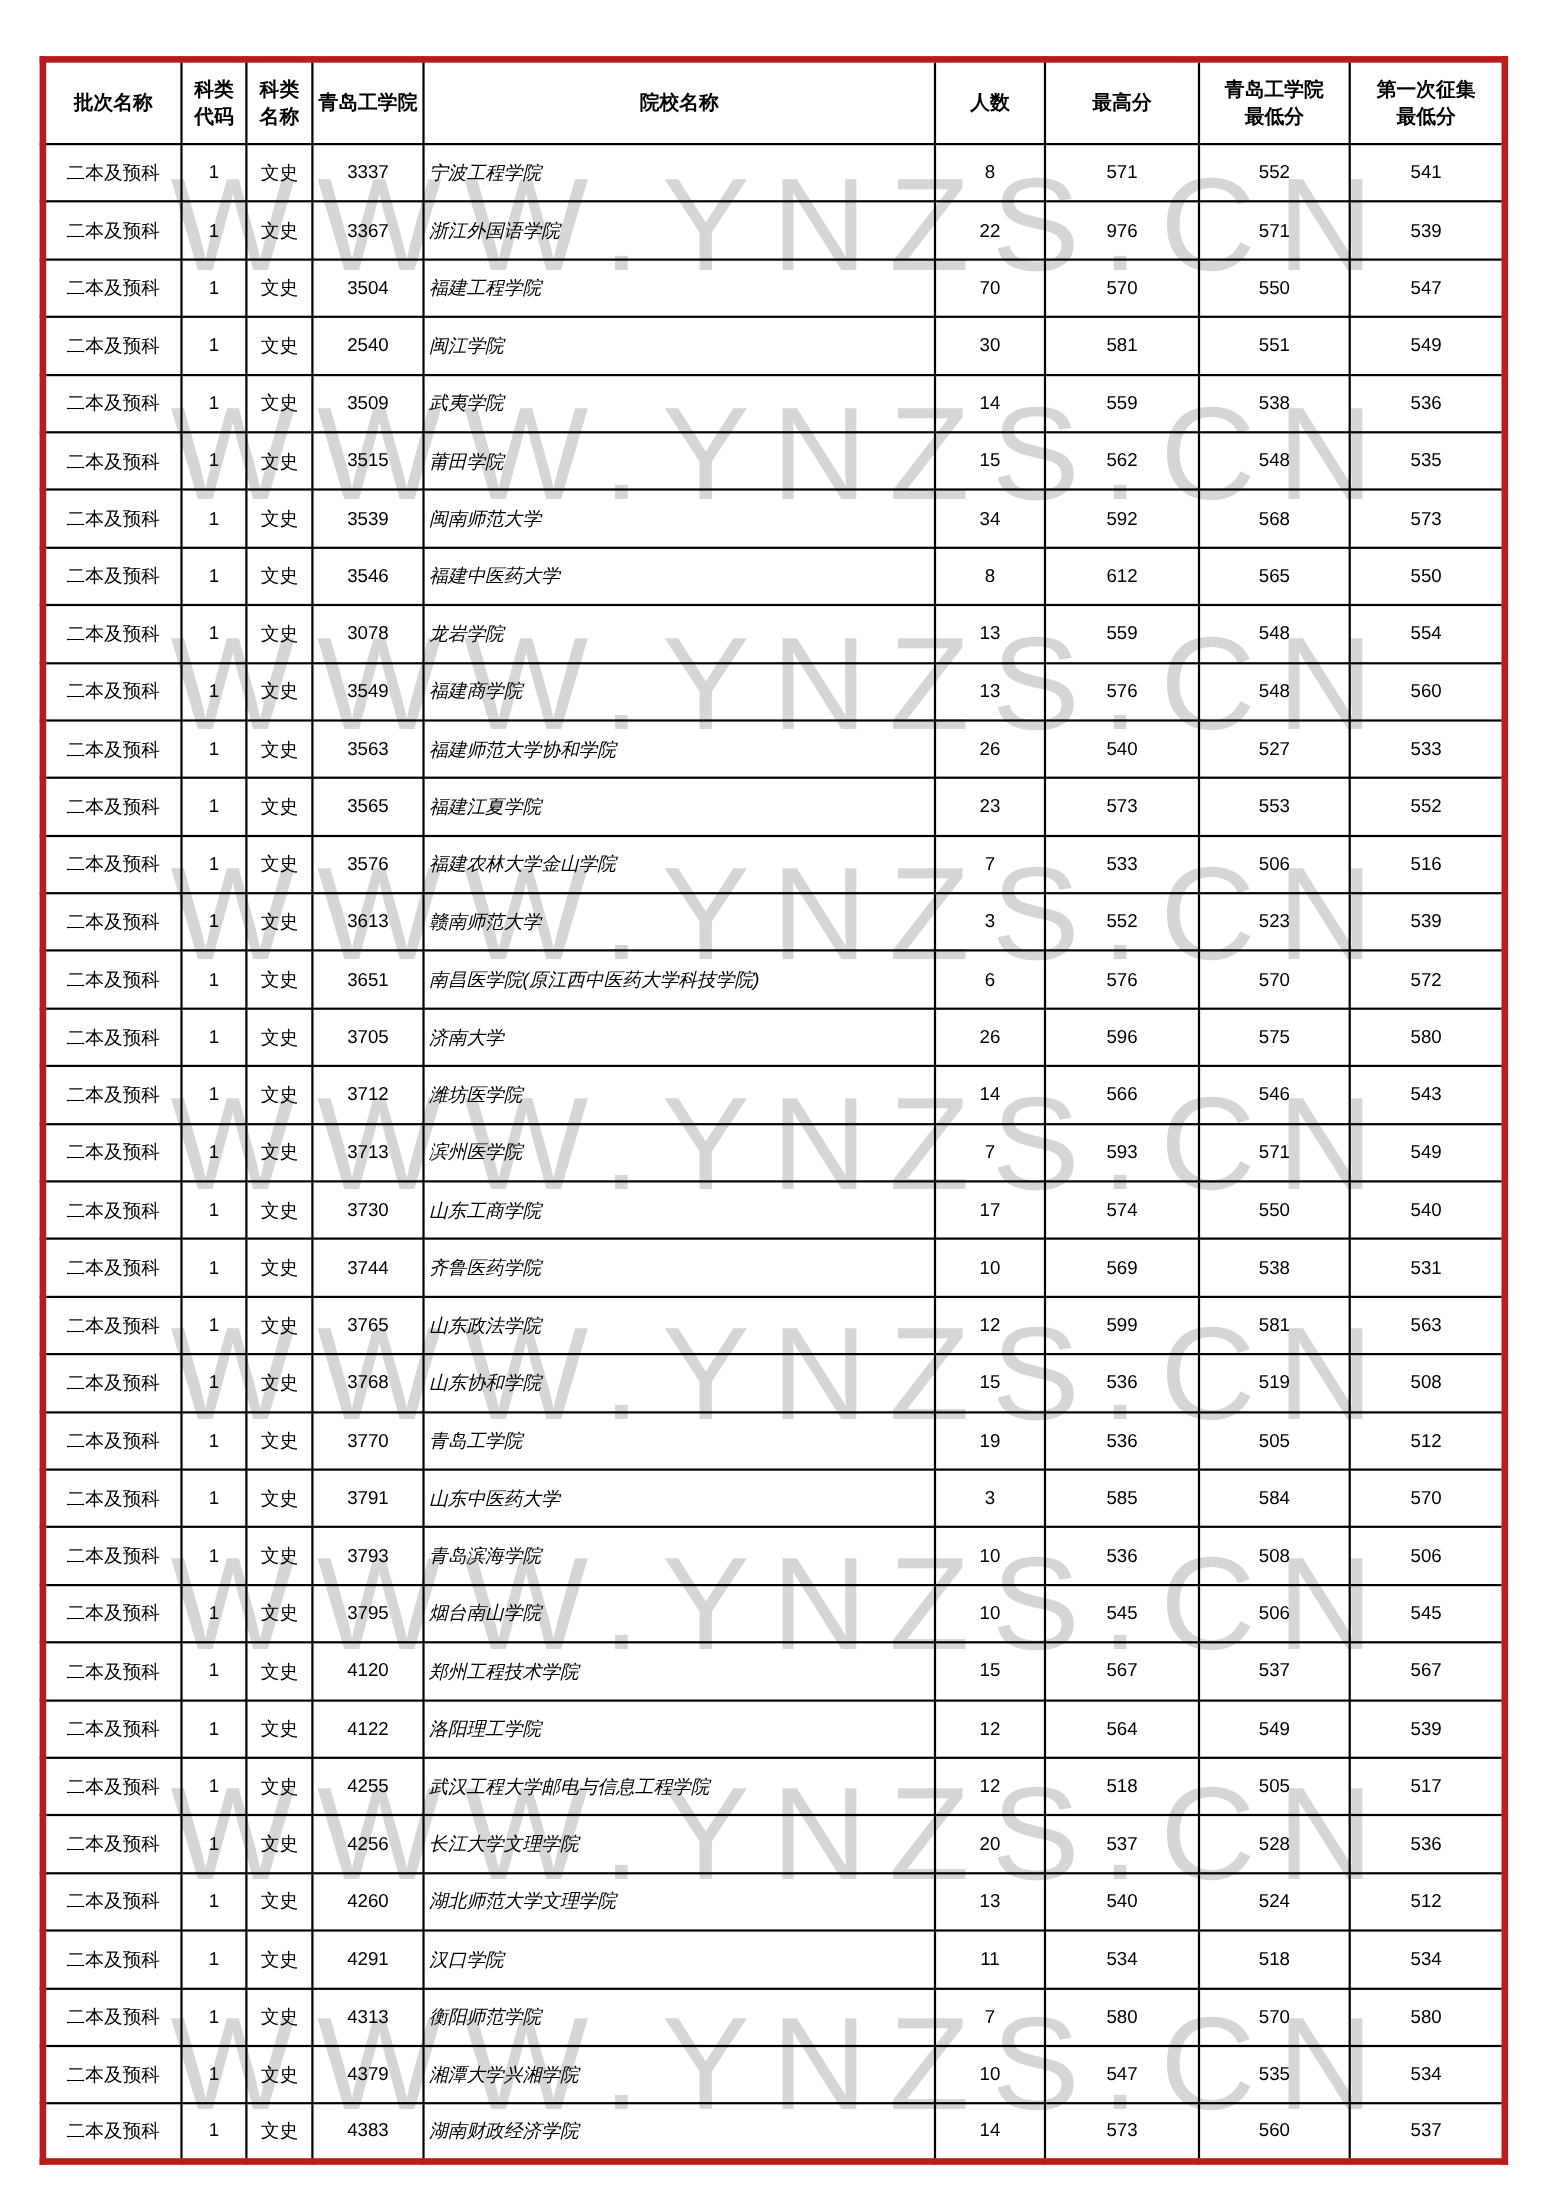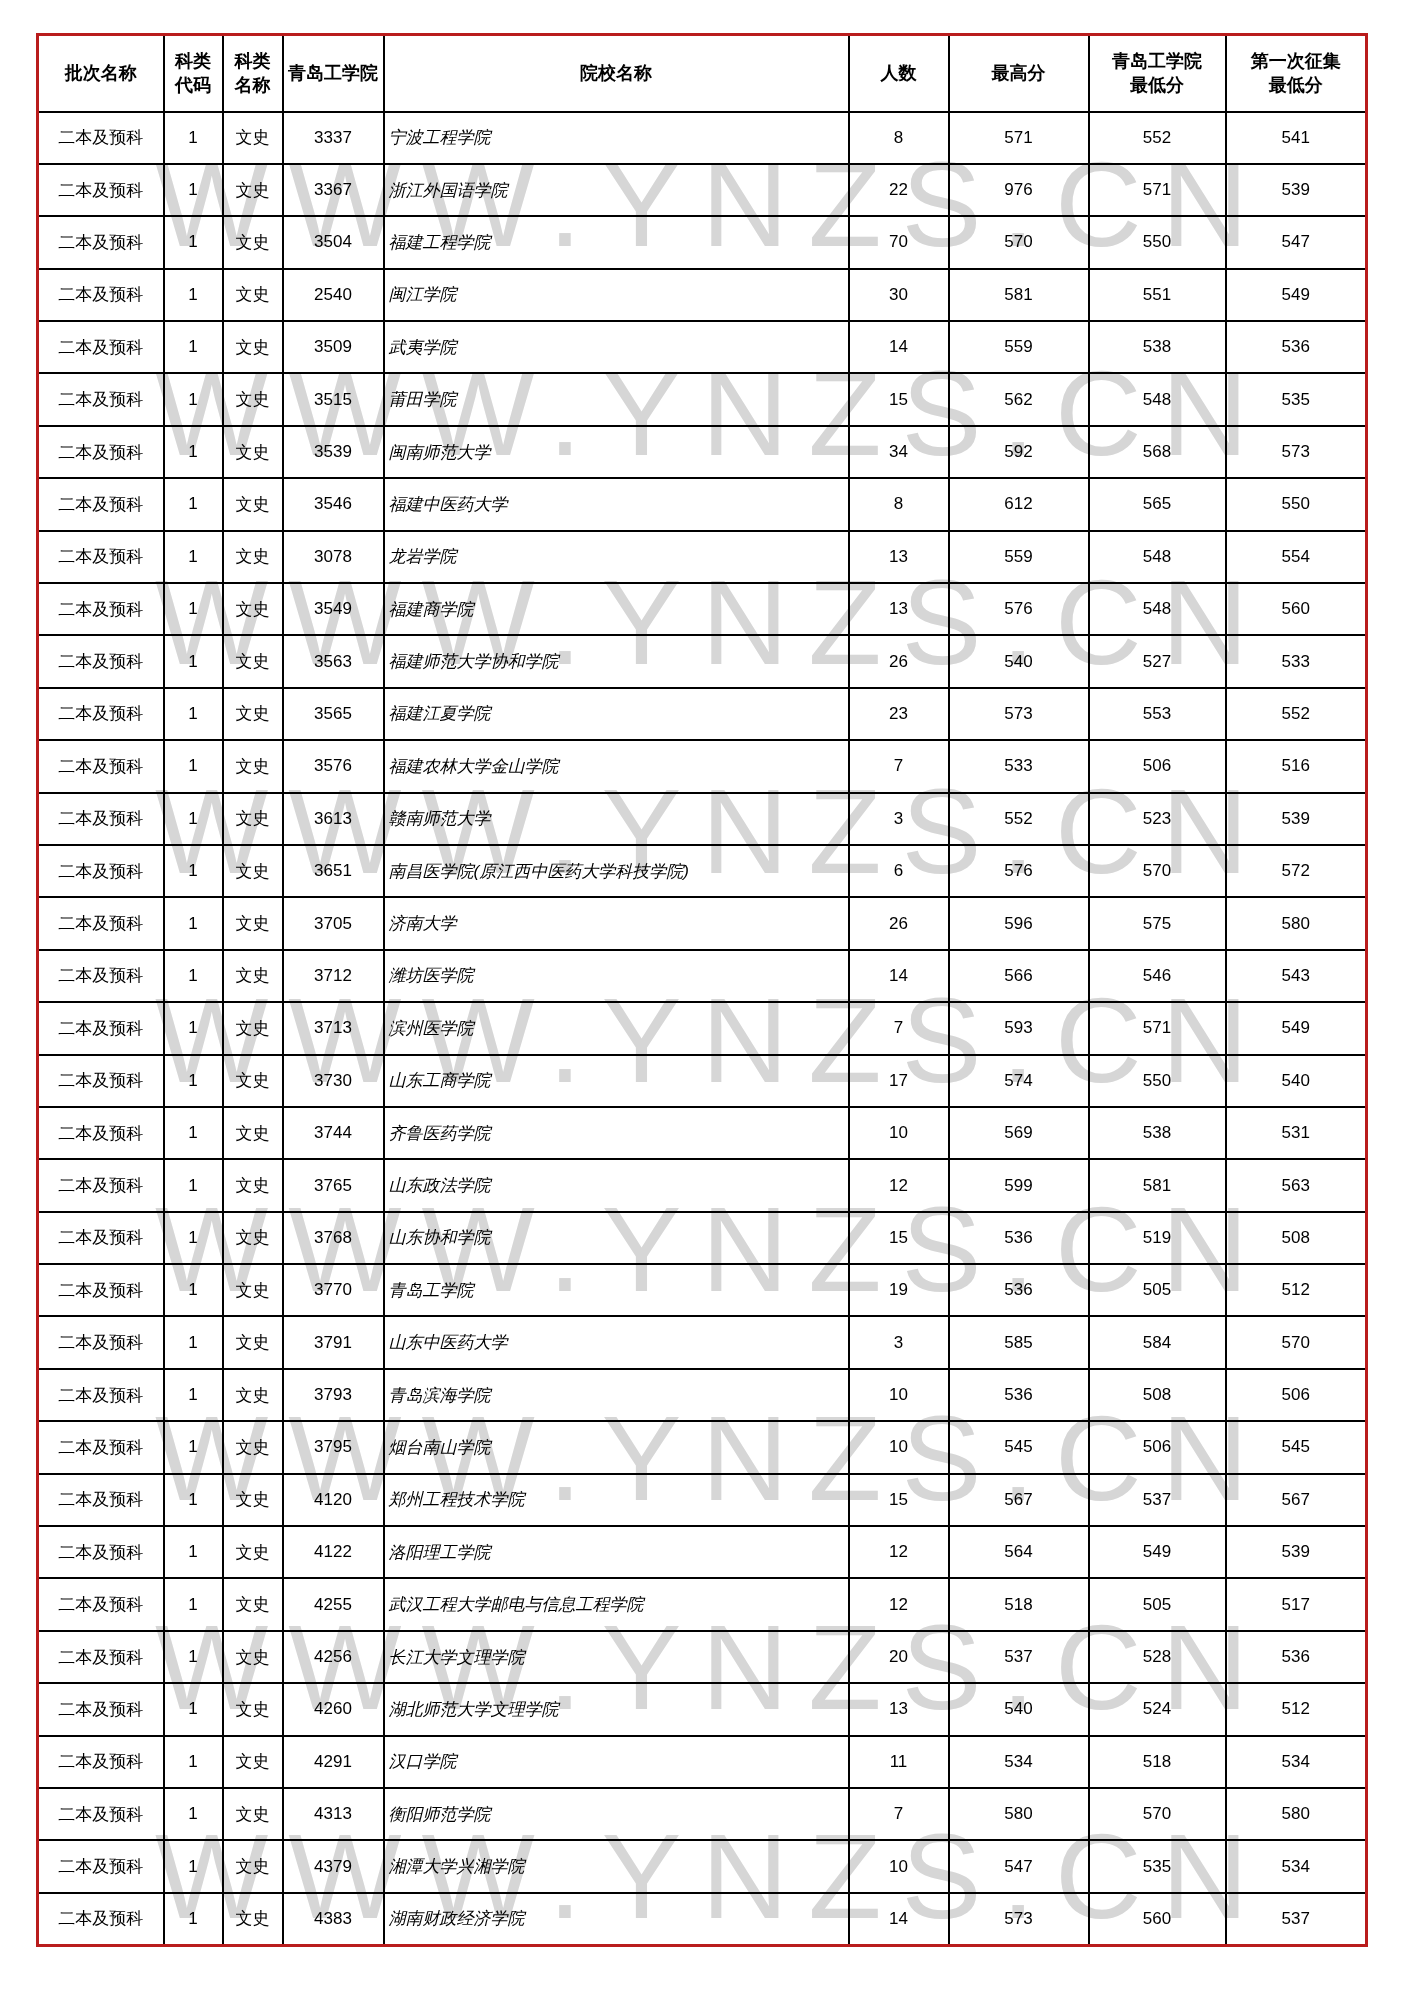--- a/index.html
+++ b/index.html
@@ -31,26 +31,26 @@
     font-weight: 400;
     letter-spacing: 20px;
     color: #d6d6d6;
     white-space: nowrap;
     font-family: "Liberation Sans", sans-serif;
   }
   
   table.score-table {
     position: absolute;
     left: 36px;
-    top: 33px;
+    top: 51px;
     z-index: 1;
     border-collapse: collapse;
     table-layout: fixed;
     background: transparent;
-    border: 3px solid #b91c1c;
+    border: 6px solid #b91c1c;
   }
   table.score-table th,
   table.score-table td {
     border: 2px solid #000000;
     padding: 0;
     text-align: center;
     vertical-align: middle;
     color: #000000;
     background: transparent;
     overflow: hidden;

